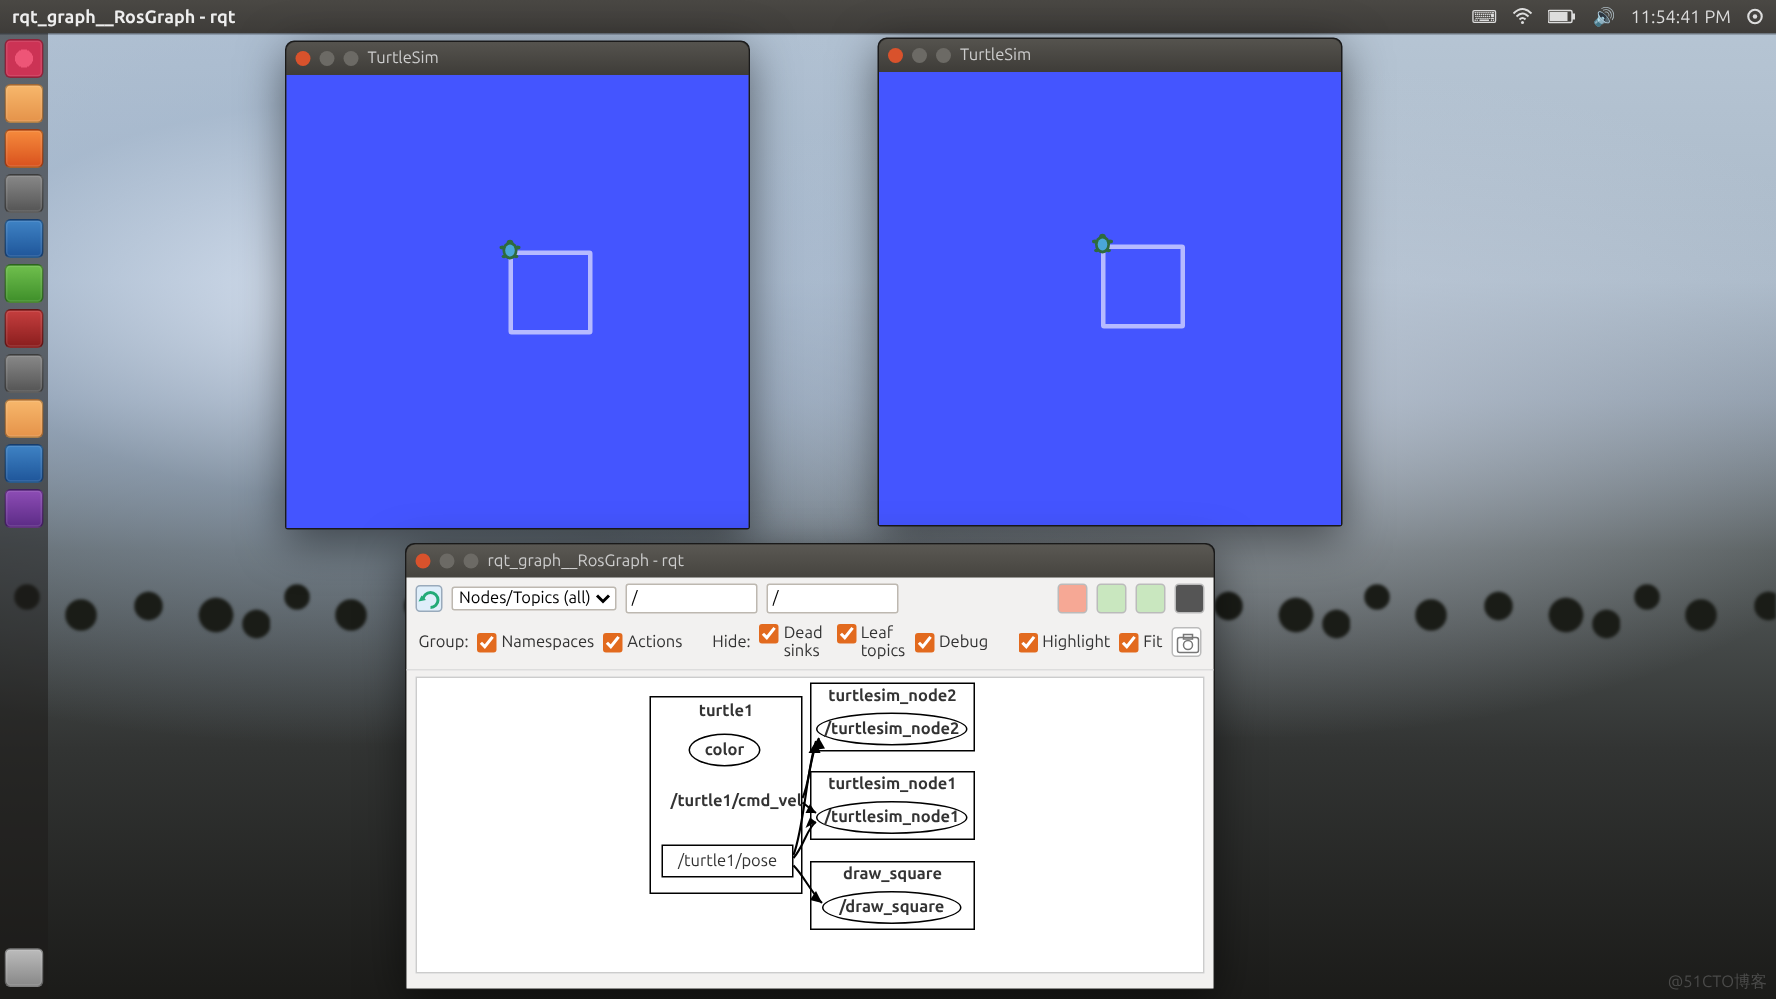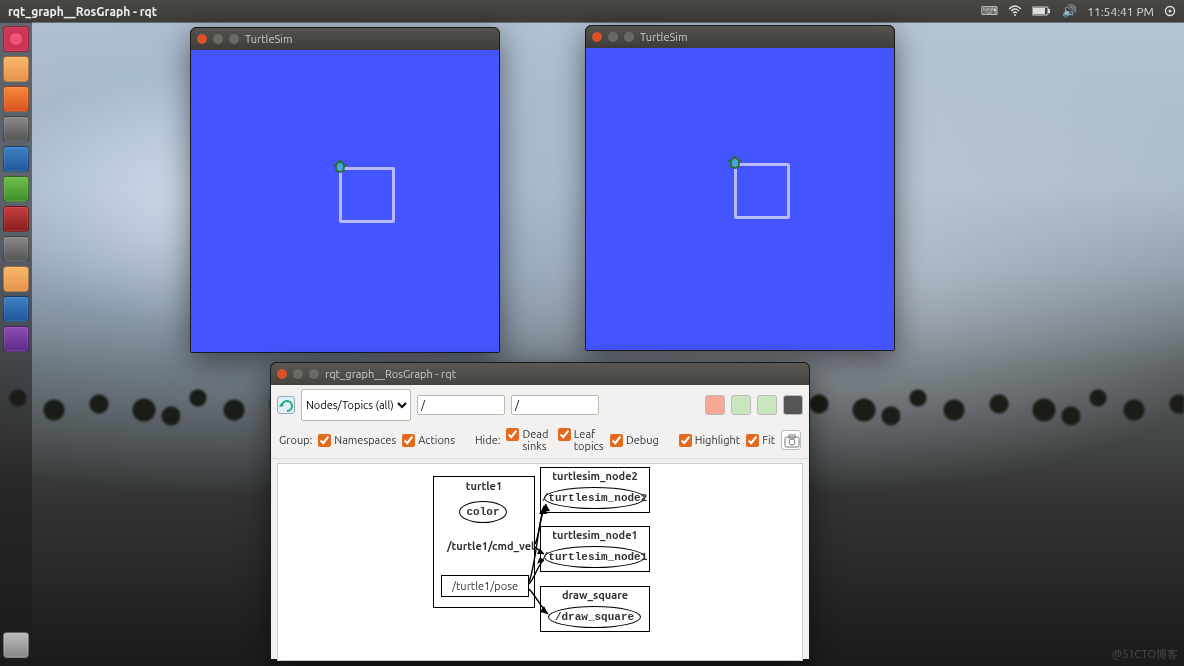--- a/index.html
+++ b/index.html
@@ -73,40 +73,40 @@
 .square-trace{position:absolute;border:3px solid rgba(220,220,255,.75);border-radius:2px;}
 
 
 .rqtwin .body{background:#f2f1f0;color:#333;padding:0;}
 .rqt-sub{display:flex;align-items:center;gap:6px;font-size:11px;background:#ece9e6;
   border-bottom:1px solid #cfcac3;padding:2px 6px;}
 .rqt-sub .rright{margin-left:auto;display:flex;gap:4px;}
 .rqt-sub .help{width:16px;height:16px;border:1px solid #6fa8d8;border-radius:3px;background:#cfe6f7;color:#156; font-weight:bold; font-size:10px; display:flex;align-items:center;justify-content:center;}
 .rqt-tool{display:flex;align-items:center;gap:6px;padding:4px 6px;font-size:11px;}
 .rqt-tool .refresh{width:18px;height:18px;border:1px solid #9ab;border-radius:3px;background:#dfeefa;}
-.rqt-tool select{font-size:11px;height:32px;border:1px solid #bdb8b0;background:#fff;border-radius:2px;}
+.rqt-tool select{font-size:11px;height:16px;border:1px solid #bdb8b0;background:#fff;border-radius:2px;}
 .rqt-tool input[type=text]{font-size:11px;height:20px;border:1px solid #bdb8b0;border-radius:2px;padding:0 3px;background:#fff;width:88px;}
 .rqt-tool .grow{flex:1;}
 .rqt-tool .tbarbtn{width:20px;height:20px;border:1px solid #bbb;border-radius:3px;background:#fff;}
 .rqt-tool .tbarbtn.red{background:#f6a895;}
 .rqt-tool .tbarbtn.gr{background:#c9e7bf;}
 .rqt-tool .tbarbtn.dk{background:#555;}
 .rqt-opts{display:flex;align-items:center;gap:6px;padding:3px 8px 6px;font-size:11px;border-bottom:1px solid #ddd;}
 .rqt-opts label{display:flex;align-items:flex-start;gap:3px;}
 .rqt-opts .sep{width:12px;}
 .rqt-opts input[type=checkbox]{accent-color:#e26a1e;}
 .rqt-opts .capbtn{width:20px;height:20px;border:1px solid #bbb;border-radius:3px;background:#fff;}
 .graphpane{background:#fff;margin:4px 6px 6px;border:1px solid #ccc;height:198px;position:relative;}
 
 
 .bigbox{position:absolute;border:1.5px solid #000;background:#fff;}
 .smbox{position:absolute;border:1.5px solid #000;background:#fff;}
 .nlabel{position:absolute;font-size:11px;font-weight:bold;text-align:center;white-space:nowrap;}
 .oval{position:absolute;border:1.5px solid #000;border-radius:50%;font-size:11px;font-weight:bold;
-  display:flex;align-items:center;justify-content:center;background:#fff;font-family:Liberation Mono, monospace;}
+  display:flex;align-items:center;justify-content:center;background:#fff;}
 .arrow{position:absolute;pointer-events:none;}
 .arrow line,.arrow path{stroke:#000;stroke-width:1.4;fill:none;}
 .arrow polygon{fill:#000;}
 
 .watermark{position:absolute;right:6px;bottom:4px;color:rgba(120,120,120,.5);font-size:11px;}
 </style>
 </head>
 <body>
 
 <div class="desktop">

